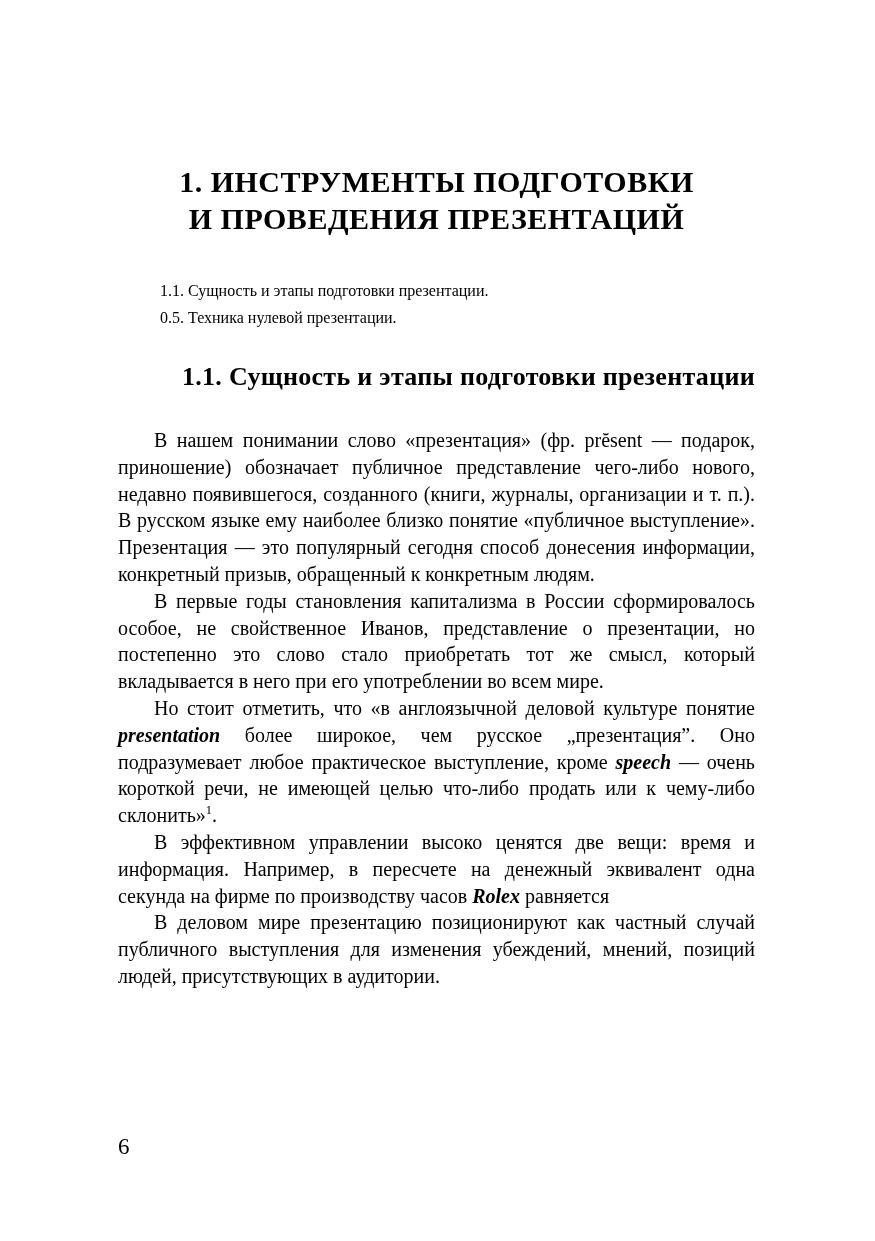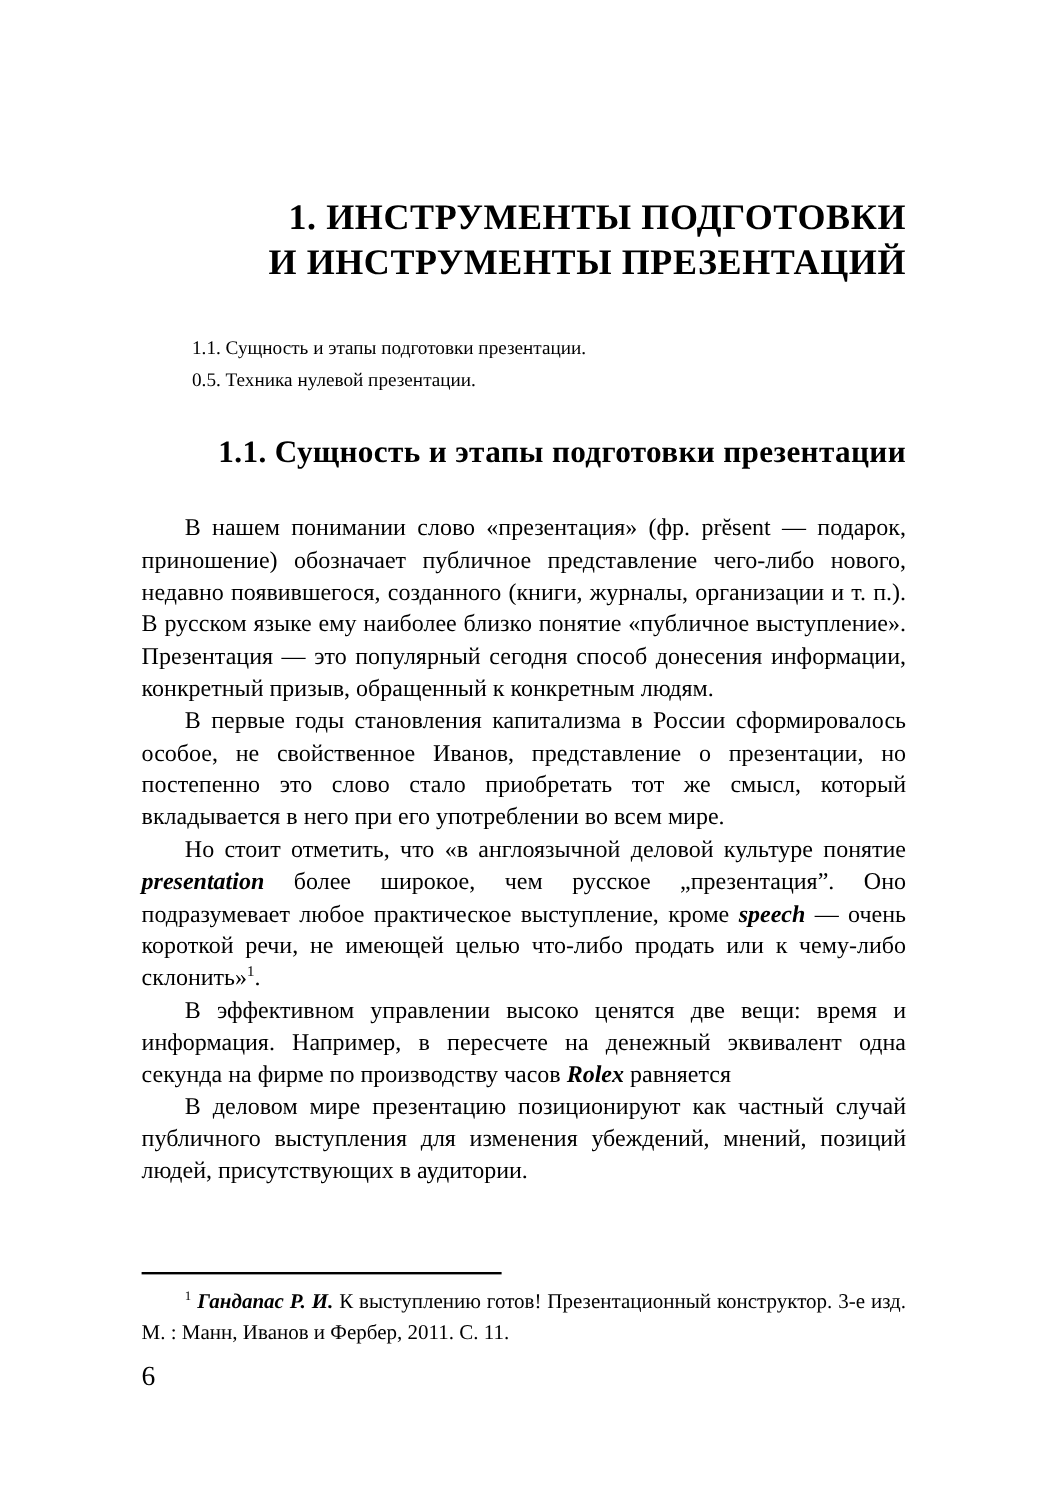--- a/index.html
+++ b/index.html
@@ -9,21 +9,21 @@
     height: 1241px;
     background: #ffffff;
     color: #000000;
     font-family: "Liberation Serif", "DejaVu Serif", serif;
     box-sizing: border-box;
     padding: 0 120px 0 118px;
     overflow: hidden;
   }
   .chapter-title {
     margin-top: 163px;
-    text-align: right;
+    text-align: center;
     font-weight: bold;
     font-size: 30px;
     line-height: 37px;
     letter-spacing: 0.5px;
   }
   .toc {
     margin-top: 40px;
     padding-left: 42px;
     font-size: 16px;
     line-height: 27px;
@@ -77,38 +77,34 @@
     line-height: 30px;
   }
 </style>
 </head>
 <body>
 
 <div class="page">
 
   <div class="chapter-title">
     <div>1. ИНСТРУМЕНТЫ ПОДГОТОВКИ</div>
-    <div>И ИНСТРУМЕНТЫ ПРЕЗЕНТАЦИЙ</div>
+    <div>И ПРОВЕДЕНИЯ ПРЕЗЕНТАЦИЙ</div>
   </div>
 
   <div class="toc">
     <div>1.1. Сущность и этапы подготовки презентации.</div>
     <div>0.5. Техника нулевой презентации.</div>
   </div>
 
   <div class="section-heading">1.1. Сущность и этапы подготовки презентации</div>
 
   <div class="body-text">
     <p><span>В нашем понимании слово «презентация» (фр. prĕsent — подарок, приношение) обозначает публичное представление чего-либо нового, недавно появившегося, созданного (книги, журналы, организации и т. п.). В русском языке ему наиболее близко понятие «публичное выступление». Презентация — это популярный сегодня способ донесения информации, конкретный призыв, обращенный к конкретным людям.</span></p>
     <p><span>В первые годы становления капитализма в России сформировалось особое, не свойственное Иванов, представление о презентации, но постепенно это слово стало приобретать тот же смысл, который вкладывается в него при его употреблении во всем мире.</span></p>
     <p><span>Но стоит отметить, что «в англоязычной деловой культуре понятие </span><i>presentation</i><span> более широкое, чем русское „презентация”. Оно подразумевает любое практическое выступление, кроме </span><i>speech</i><span> — очень короткой речи, не имеющей целью что-либо продать или к чему-либо склонить»</span><sup>1</sup><span>.</span></p>
     <p><span>В эффективном управлении высоко ценятся две вещи: время и информация. Например, в пересчете на денежный эквивалент одна секунда на фирме по производству часов </span><i>Rolex</i><span> равняется</span></p>
     <p><span>В деловом мире презентацию позиционируют как частный случай публичного выступления для изменения убеждений, мнений, позиций людей, присутствующих в аудитории.</span></p>
   </div>
 
-  <div class="footnote-area">
-    <div class="footnote-rule"></div>
-    <p class="footnote-text"><sup>1</sup><span> </span><i>Гандапас Р. И.</i><span> К выступлению готов! Презентационный конструктор. 3-е изд. М. : Манн, Иванов и Фербер, 2011. С. 11.</span></p>
-  </div>
 
   <div class="page-number">6</div>
 
 </div>
 
 </body></html>

